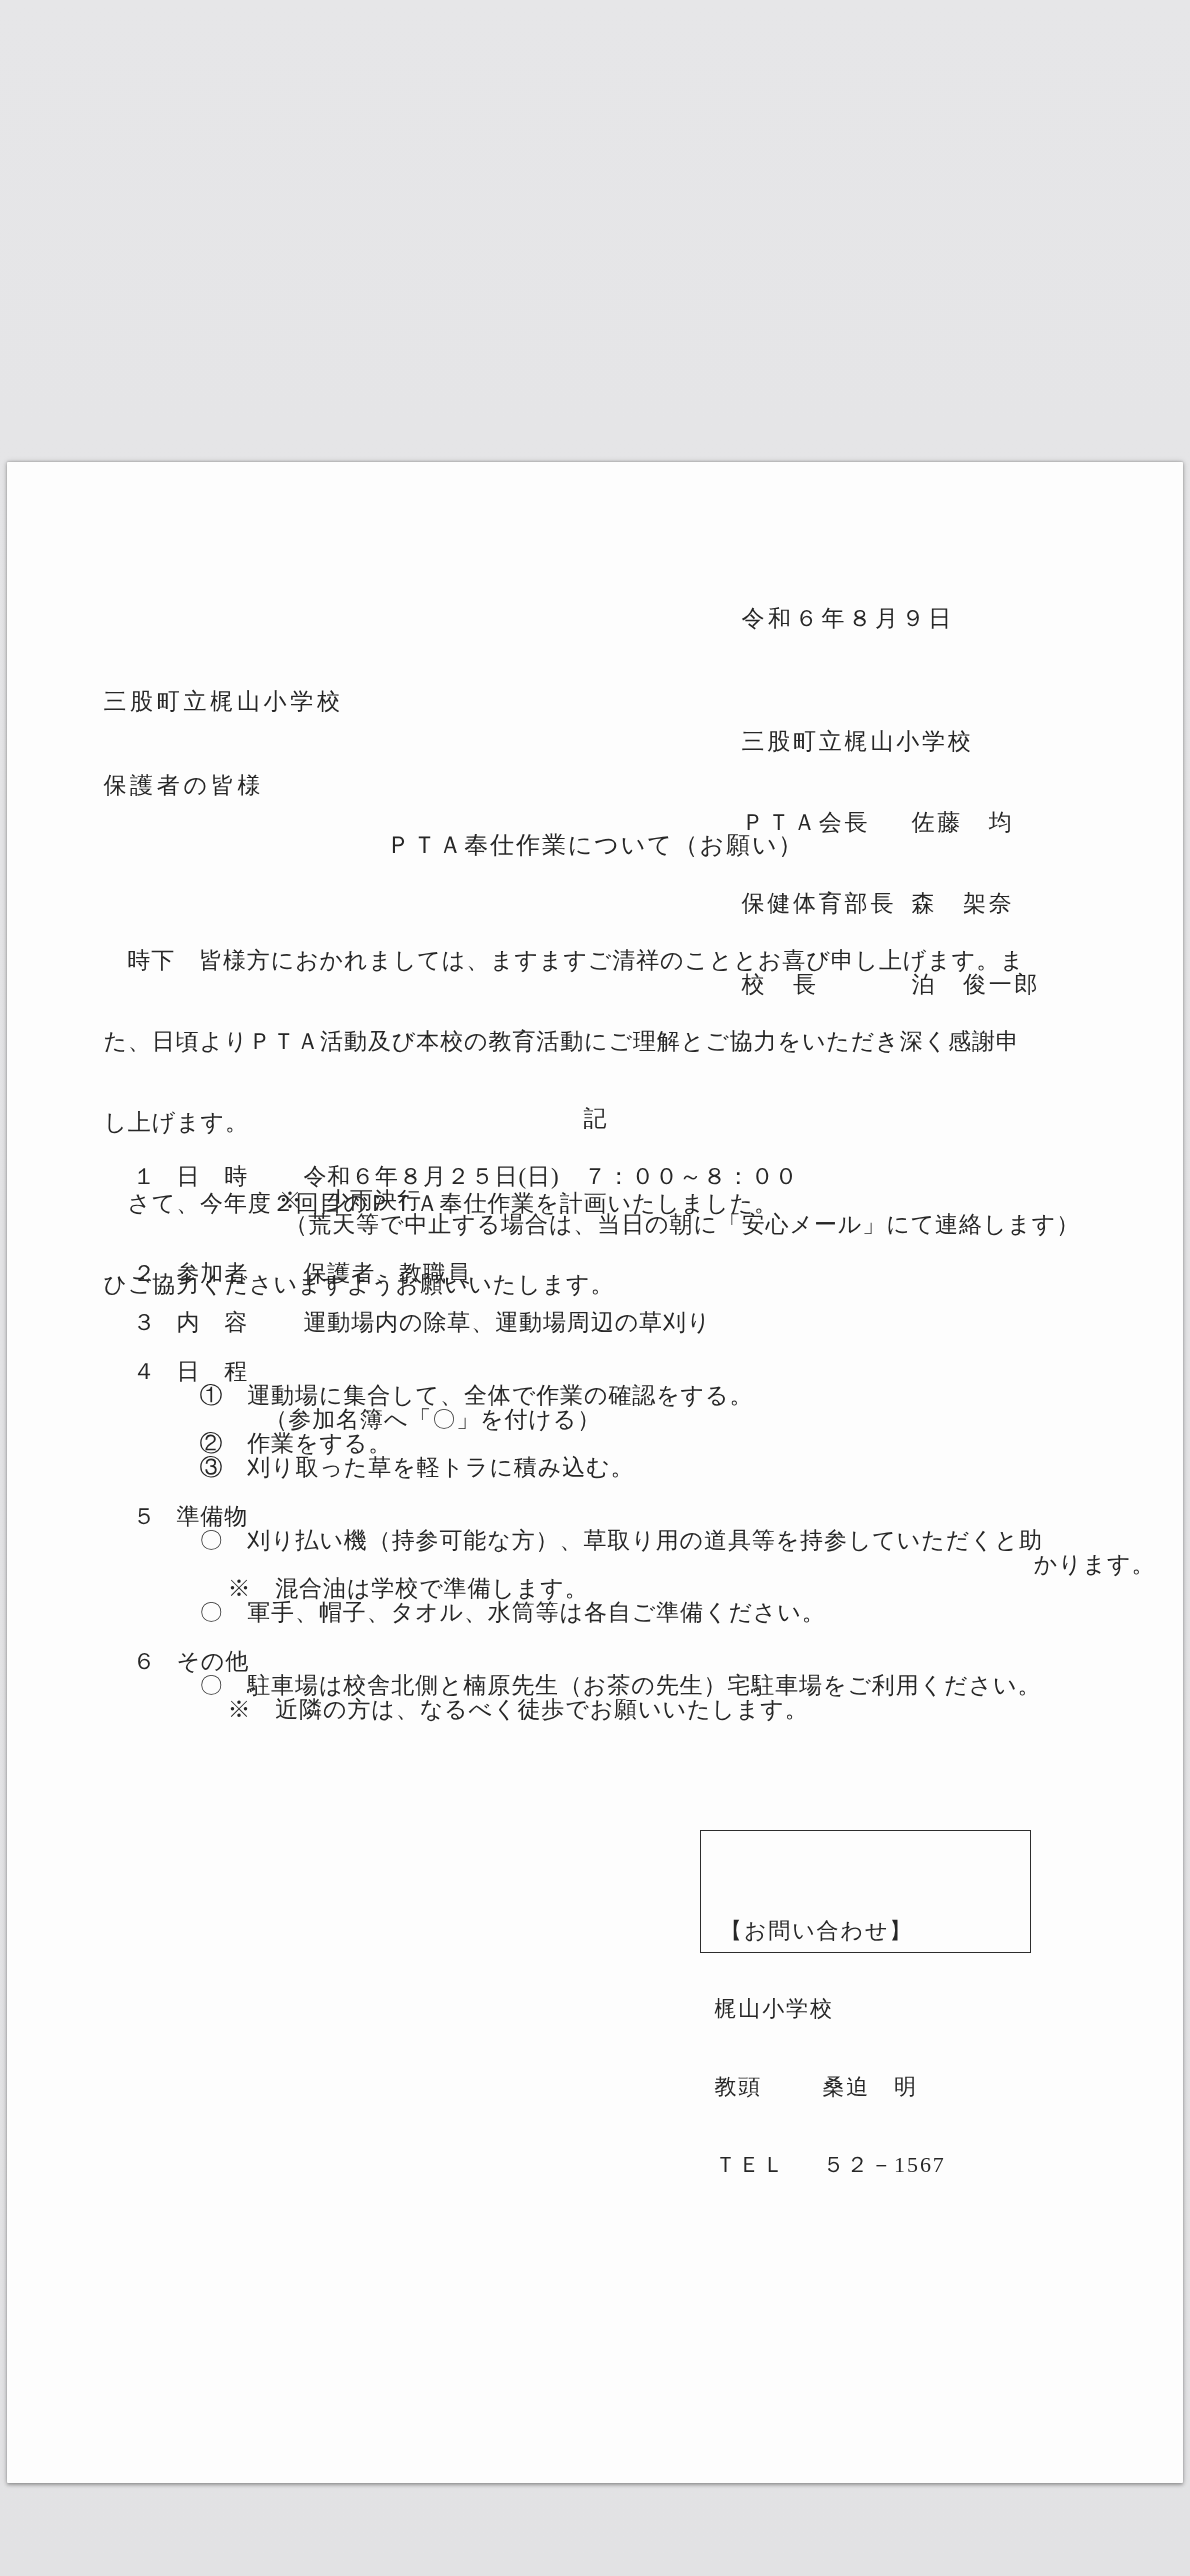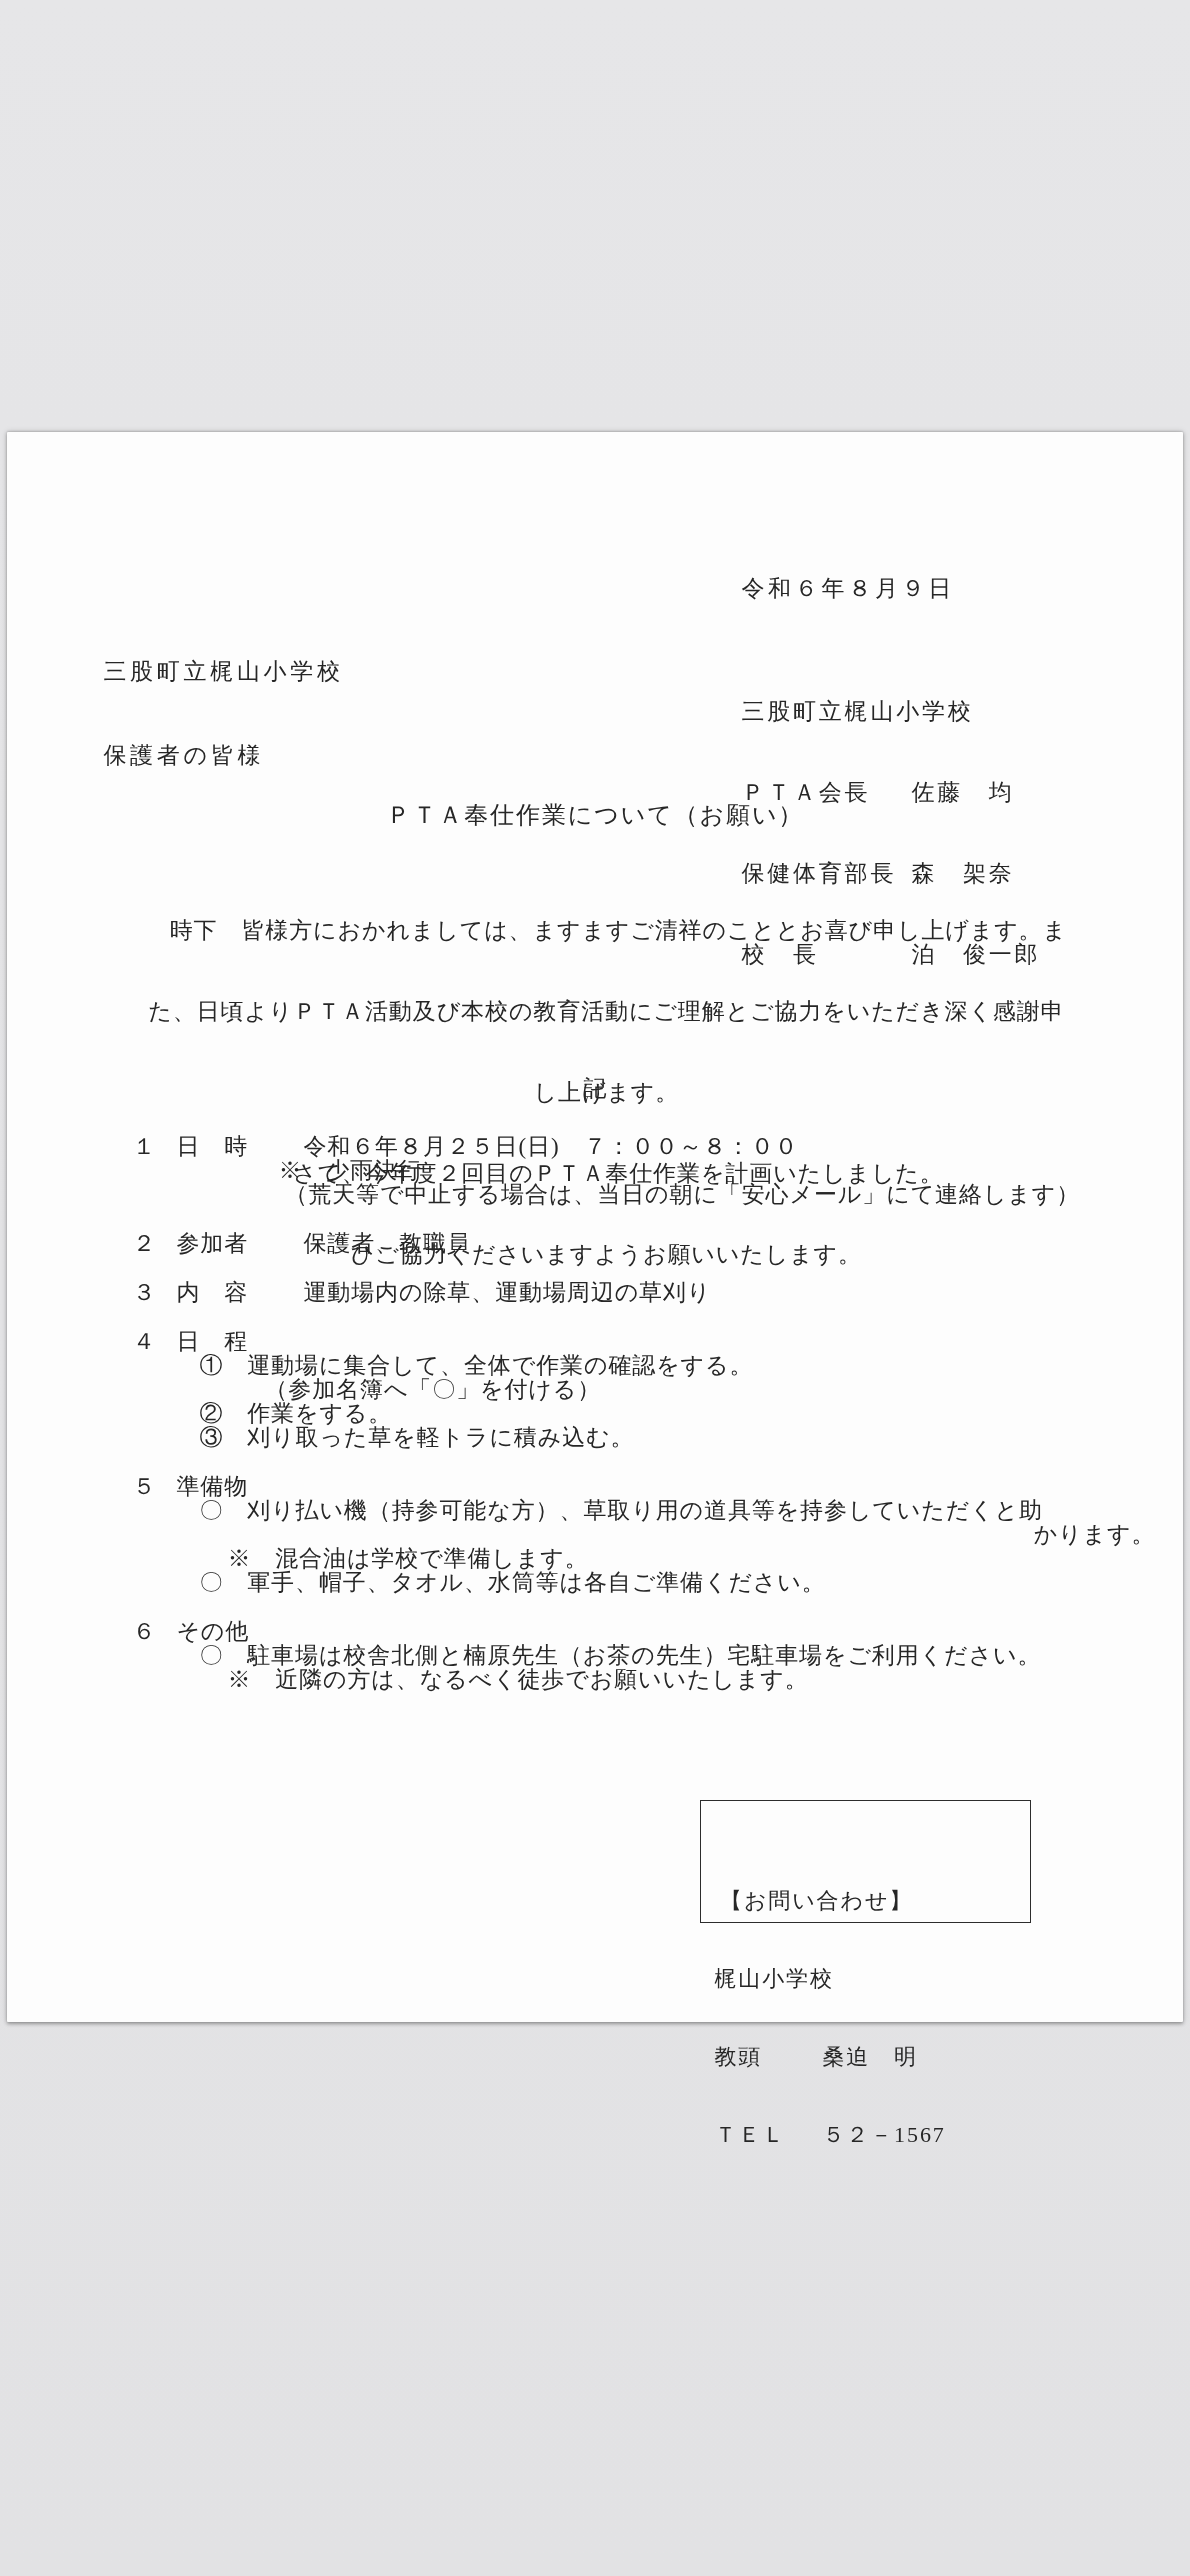--- a/index.html
+++ b/index.html
@@ -3,33 +3,33 @@
 <meta charset="utf-8">
 <style>
   html,body{margin:0;padding:0;}
   body{
     width:1191px;height:2576px;position:relative;overflow:hidden;
     background:linear-gradient(180deg,#e6e6e8 0%,#e3e3e5 50%,#e2e2e4 100%);
     font-family:"Liberation Serif","DejaVu Serif",serif;
     color:var(--ink,#262626);
   }
   .paper{
-    position:absolute;left:7.4px;top:432px;width:1176px;height:1590px;
+    position:absolute;left:7.4px;top:462px;width:1176px;height:2021px;
     background:var(--paper,#fdfdfd);
     box-shadow:0 0 6.5px rgba(0,0,0,.16),0 1.9px 3.7px rgba(0,0,0,.28),0 -0.9px 1.9px rgba(0,0,0,.10);
     border-radius:0.9px;
   }
   .paper *{white-space:pre;}
   .date-line{position:absolute;left:734px;top:144px;font-size:23px;letter-spacing:3.7px;line-height:26px;}
   .addressee{position:absolute;left:96px;top:170px;font-size:23px;letter-spacing:3.7px;line-height:28px;}
   .sender{position:absolute;left:734px;top:212px;font-size:23px;letter-spacing:2.8px;line-height:27px;}
   .sender .row{display:flex;}
   .sender .role{width:170px;}
   .doc-title{position:absolute;left:0;top:367px;width:100%;text-align:center;font-size:24px;letter-spacing:1.9px;line-height:32px;}
-  .body-para{position:absolute;left:96px;top:431px;right:74px;font-size:23px;letter-spacing:0.9px;line-height:27px;text-align:center;}
+  .body-para{position:absolute;left:96px;top:431px;right:74px;font-size:23px;letter-spacing:0.9px;line-height:27px;}
   .ki{position:absolute;left:0;top:643px;width:100%;text-align:center;font-size:23px;letter-spacing:0.9px;line-height:28px;}
   .sections{position:absolute;left:125px;top:703px;right:28px;font-size:23px;letter-spacing:0.9px;}
   .sections .line{line-height:24px;}
   .sections .line.gap-before{margin-top:25px;}
   .line.head{display:flex;}
   .line.head .num{width:44px;flex:0 0 auto;}
   .line.head .label{width:127px;flex:0 0 auto;}
   .line.note1{padding-left:146px;}
   .line.paren1{padding-left:152px;}
   .line.sub{padding-left:67px;}

